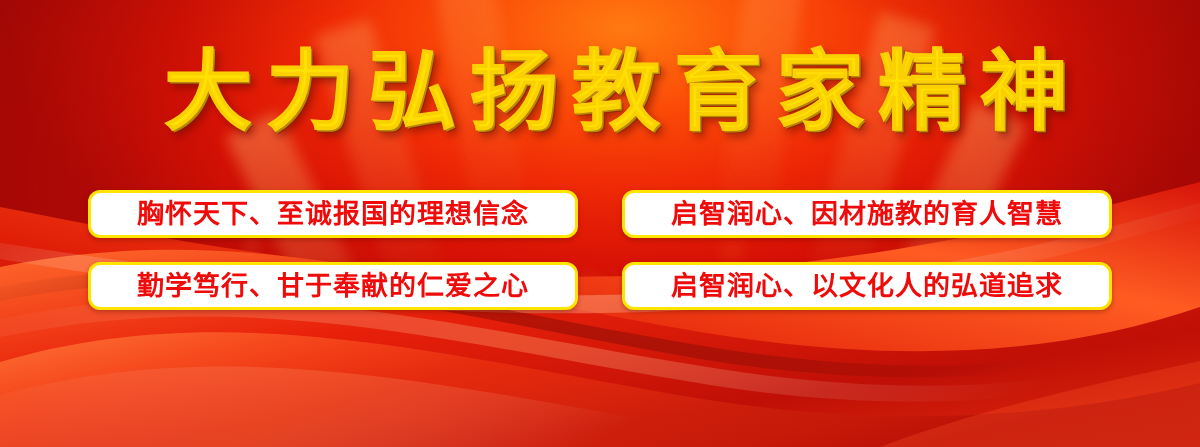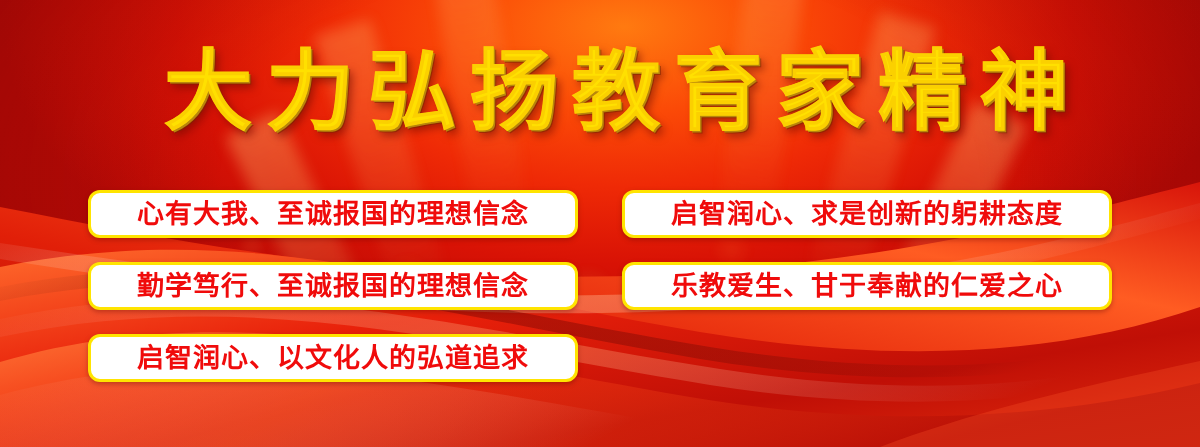--- a/index.html
+++ b/index.html
@@ -169,29 +169,26 @@
       <path d="M880,300 C980,262 1090,238 1200,214 L1200,300 Z" fill="#ff5a2a" opacity=".28"></path>
     </svg>
   </div>
 
   <div class="title-wrap">
     <div class="title">大力弘扬教育家精神</div>
   </div>
 
   <div class="grid">
     <div class="chip">
-      <span class="chip-text">心有大我、至诚报国的理想信念</span>
+      <span class="chip-text">胸怀天下、至诚报国的理想信念</span>
     </div>
     <div class="chip">
-      <span class="chip-text">启智润心、求是创新的躬耕态度</span>
+      <span class="chip-text">启智润心、因材施教的育人智慧</span>
     </div>
     <div class="chip">
-      <span class="chip-text">勤学笃行、至诚报国的理想信念</span>
-    </div>
-    <div class="chip">
-      <span class="chip-text">乐教爱生、甘于奉献的仁爱之心</span>
+      <span class="chip-text">勤学笃行、甘于奉献的仁爱之心</span>
     </div>
     <div class="chip">
       <span class="chip-text">启智润心、以文化人的弘道追求</span>
     </div>
   </div>
 
 </div>
 
 </body></html>

